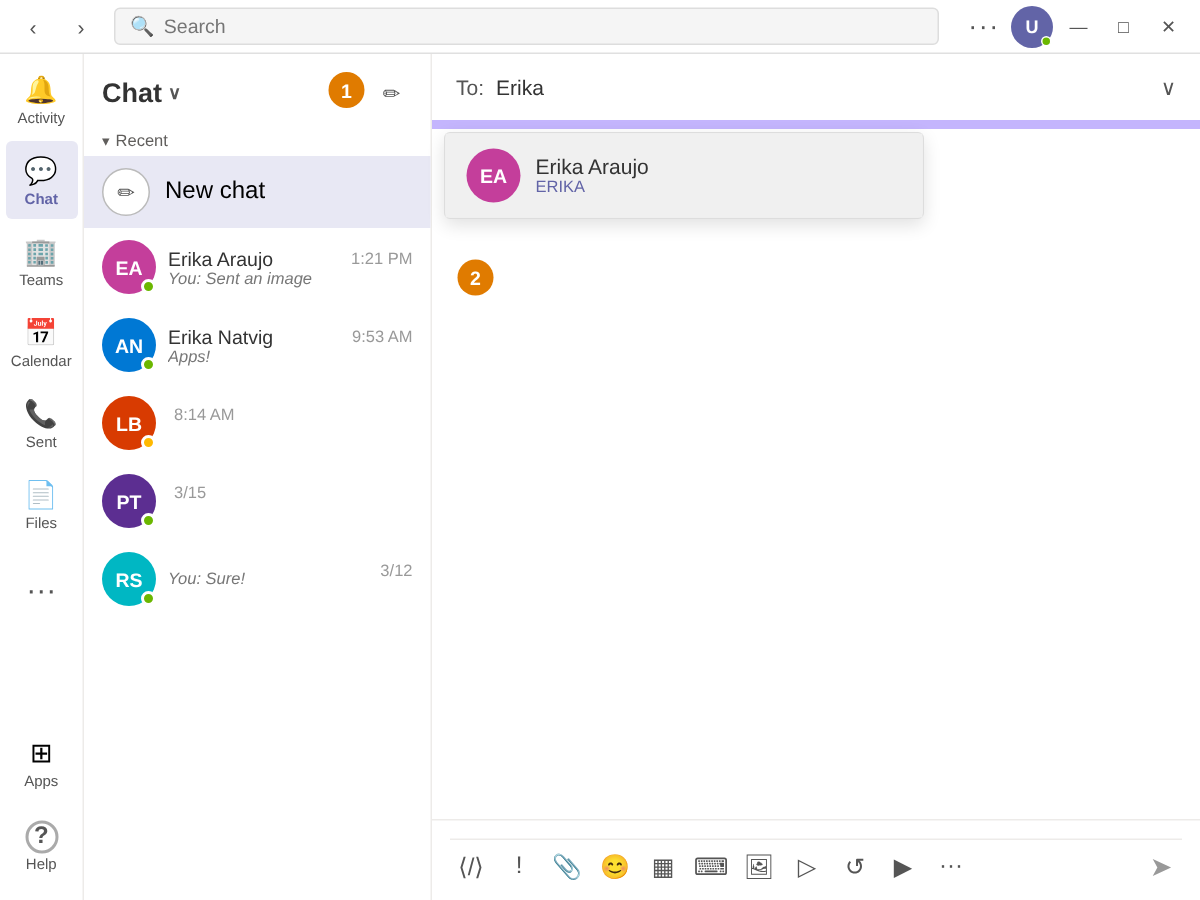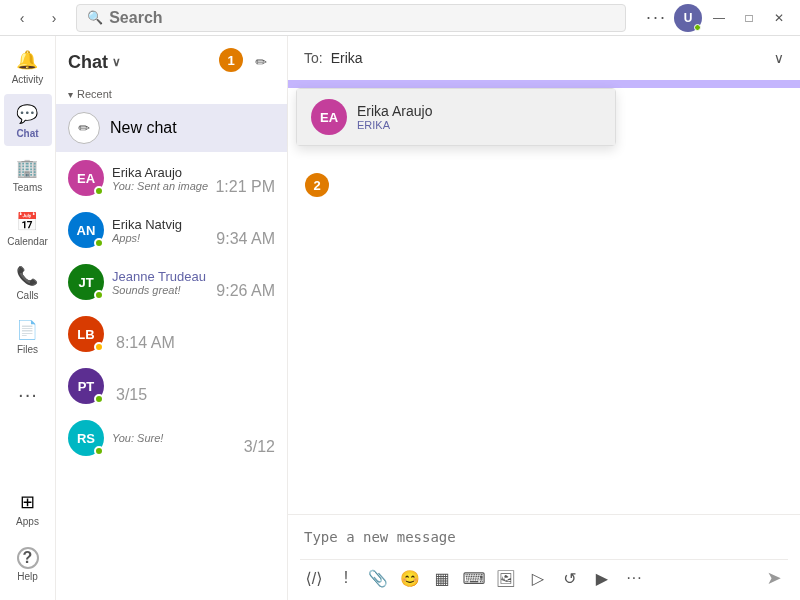--- a/index.html
+++ b/index.html
@@ -6,21 +6,21 @@
     body { font-family: 'Segoe UI', Arial, sans-serif; background: #fff; width: 800px; height: 600px; overflow: hidden; display: flex; flex-direction: column; }
 
     
     .titlebar {
       display: flex; align-items: center; height: 36px; background: #fff;
       padding: 0 8px; border-bottom: 1px solid #e0e0e0; flex-shrink: 0;
     }
     .titlebar-nav { display: flex; gap: 4px; align-items: center; }
     .titlebar-btn { width: 28px; height: 28px; border: none; background: none; cursor: pointer; border-radius: 4px; display: flex; align-items: center; justify-content: center; font-size: 14px; color: #555; }
     .search-bar { flex: 1; margin: 0 8px; display: flex; align-items: center; background: #f5f5f5; border-radius: 4px; padding: 4px 10px; border: 1px solid #ddd; }
-    .search-bar input { border: none; background: none; outline: none; font-size: 16px; color: #15803d; width: 100%; font-weight: bold; }
+    .search-bar input { border: none; background: none; outline: none; font-size: 13px; color: #15803d; width: 100%; }
     .titlebar-right { display: flex; align-items: center; gap: 4px; margin-left: 8px; }
     .window-btn { width: 26px; height: 26px; display: flex; align-items: center; justify-content: center; font-size: 12px; cursor: pointer; border: none; background: none; color: #555; }
     .avatar-circle { width: 28px; height: 28px; border-radius: 50%; background: #6264a7; display: flex; align-items: center; justify-content: center; color: #fff; font-size: 12px; font-weight: bold; position: relative; }
     .avatar-online-dot { position: absolute; bottom: 1px; right: 1px; width: 7px; height: 7px; background: #6bb700; border-radius: 50%; border: 1px solid #fff; }
 
     
     .main { display: flex; flex: 1; overflow: hidden; }
 
     
     .sidebar-icons { width: 56px; background: #fff; display: flex; flex-direction: column; align-items: center; padding-top: 4px; border-right: 1px solid #edebe9; flex-shrink: 0; }
@@ -46,27 +46,27 @@
     
     .chat-item { display: flex; align-items: center; padding: 8px 12px; cursor: pointer; border-radius: 0; }
     .chat-avatar { width: 36px; height: 36px; border-radius: 50%; flex-shrink: 0; margin-right: 8px; position: relative; display: flex; align-items: center; justify-content: center; font-weight: 600; font-size: 13px; color: #fff; }
     .chat-avatar .status-dot { position: absolute; bottom: 0; right: 0; width: 10px; height: 10px; border-radius: 50%; border: 2px solid #fff; }
     .status-green { background: #6bb700; }
     .status-yellow { background: #ffb900; }
     .chat-info { flex: 1; min-width: 0; }
     .chat-name { font-size: 13px; color: #333; font-weight: 500; white-space: nowrap; overflow: hidden; text-overflow: ellipsis; }
     .chat-name.highlight { color: #6264a7; }
     .chat-preview { font-size: 11px; color: #777; white-space: nowrap; overflow: hidden; text-overflow: ellipsis; font-style: italic; }
-    .chat-time { font-size: 16px; color: #999; flex-shrink: 0; margin-left: 4px; align-self: flex-start; margin-top: 18px; }
+    .chat-time { font-size: 11px; color: #999; flex-shrink: 0; margin-left: 4px; align-self: flex-start; margin-top: 7px; }
 
     
     .main-content { flex: 1; display: flex; flex-direction: column; background: #fff; position: relative; }
 
     
-    .to-field { display: flex; align-items: flex-end; padding: 14px 16px; border-bottom: 8px solid #c4b5fd; }
+    .to-field { display: flex; align-items: flex-end; padding: 14px 16px; border-bottom: 6px solid #c4b5fd; }
     .to-label { font-size: 14px; color: #555; margin-right: 8px; }
     .to-input { flex: 1; font-size: 14px; color: #333; outline: none; border: none; }
     .to-chevron { font-size: 14px; color: #555; cursor: pointer; }
 
     
     .suggestion-dropdown { position: absolute; top: 52px; left: 8px; right: 8px; background: #fff; border: 1px solid #ddd; border-radius: 4px; box-shadow: 0 4px 12px rgba(0,0,0,0.12); z-index: 100; max-width: 320px; }
     .suggestion-item { display: flex; align-items: center; padding: 10px 14px; cursor: pointer; }
     .suggestion-item.selected { background: #f0f0f0; }
     .suggestion-avatar { width: 36px; height: 36px; border-radius: 50%; flex-shrink: 0; margin-right: 10px; display: flex; align-items: center; justify-content: center; font-weight: 600; color: #fff; font-size: 13px; }
     .suggestion-name { font-size: 14px; font-weight: 500; color: #333; }
@@ -123,21 +123,21 @@
     <div class="sidebar-icon-item">
       <div class="icon-shape">🏢</div>
       <div class="icon-label">Teams</div>
     </div>
     <div class="sidebar-icon-item">
       <div class="icon-shape">📅</div>
       <div class="icon-label">Calendar</div>
     </div>
     <div class="sidebar-icon-item">
       <div class="icon-shape">📞</div>
-      <div class="icon-label">Calls</div>
+      <div class="icon-label">Sent</div>
     </div>
     <div class="sidebar-icon-item">
       <div class="icon-shape">📄</div>
       <div class="icon-label">Files</div>
     </div>
     <div class="sidebar-icon-item" style="margin-top:4px;">
       <div class="icon-shape" style="font-size:20px;color:#555;">···</div>
     </div>
     <div class="sidebar-bottom">
       <div class="sidebar-icon-item">
@@ -190,32 +190,21 @@
     </div>
         <div class="chat-item">
       <div class="chat-avatar" style="background:#0078d4;">
         AN
         <span class="status-dot status-green"></span>
       </div>
       <div class="chat-info">
         <div class="chat-name ">Erika Natvig</div>
         <div class="chat-preview">Apps!</div>
       </div>
-      <div class="chat-time">9:34 AM</div>
-    </div>
-        <div class="chat-item">
-      <div class="chat-avatar" style="background:#107c10;">
-        JT
-        <span class="status-dot status-green"></span>
-      </div>
-      <div class="chat-info">
-        <div class="chat-name highlight">Jeanne Trudeau</div>
-        <div class="chat-preview">Sounds great!</div>
-      </div>
-      <div class="chat-time">9:26 AM</div>
+      <div class="chat-time">9:53 AM</div>
     </div>
         <div class="chat-item">
       <div class="chat-avatar" style="background:#d83b01;">
         LB
         <span class="status-dot status-yellow"></span>
       </div>
       <div class="chat-time">8:14 AM</div>
     </div>
         <div class="chat-item">
       <div class="chat-avatar" style="background:#5c2e91;">
@@ -253,21 +242,20 @@
         <div>
           <div class="suggestion-name">Erika Araujo</div>
           <div class="suggestion-email">ERIKA</div>
         </div>
       </div>
     </div>
 
     <div class="message-area"></div>
 
     <div class="message-input-area">
-      <textarea class="message-input-box" rows="1" placeholder="Type a new message" style=""></textarea>
       <div class="message-toolbar">
         <span class="toolbar-icon" title="Format">⟨/⟩</span>
         <span class="toolbar-icon" title="Priority">!</span>
         <span class="toolbar-icon" title="Attach">📎</span>
         <span class="toolbar-icon" title="Emoji">😊</span>
         <span class="toolbar-icon" title="Loop">▦</span>
         <span class="toolbar-icon" title="Keyboard">⌨</span>
         <span class="toolbar-icon" title="Image">🖼</span>
         <span class="toolbar-icon" title="Schedule">▷</span>
         <span class="toolbar-icon" title="Reaction">↺</span>

